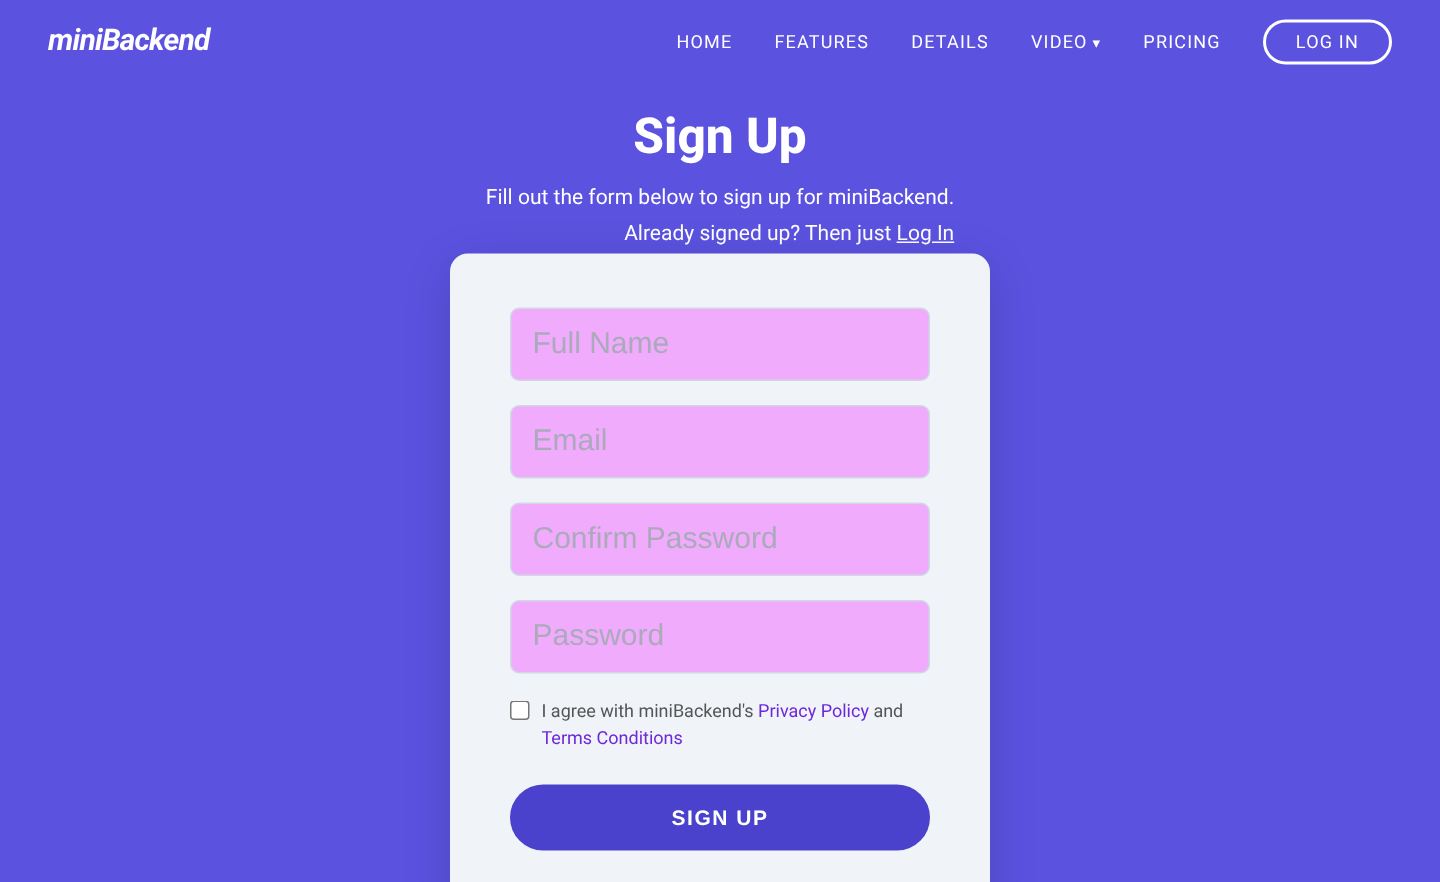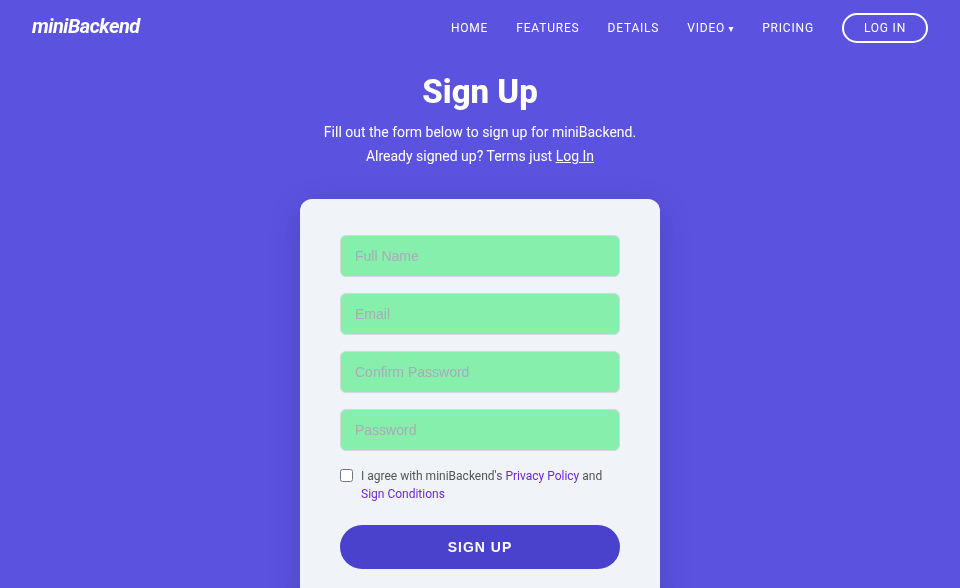--- a/index.html
+++ b/index.html
@@ -75,23 +75,22 @@
     .page-title {
       font-size: 33px;
       font-weight: 800;
       color: #fff;
       margin-bottom: 10px;
     }
 
     .page-subtitle {
       font-size: 14px;
       color: #fff;
-      text-align: center;
+      text-align: right;
       line-height: 1.7;
-      margin-bottom: 30px;
     }
 
     .page-subtitle a {
       color: #fff;
       text-decoration: underline;
     }
 
     
     .form-card {
       background: #f0f4f8;
@@ -103,23 +102,23 @@
 
     .form-field {
       margin-bottom: 16px;
     }
 
     .form-field input {
       width: 100%;
       padding: 12px 14px;
       border: 1.5px solid #d0d8e4;
       border-radius: 6px;
-      font-size: 14px;
+      font-size: 20px;
       color: #555;
-      background: #86efac;
+      background: #f0abfc;
       outline: none;
       transition: border-color 0.2s;
     }
 
     .form-field input::placeholder {
       color: #aab;
     }
 
     
     .checkbox-row {
@@ -187,21 +186,21 @@
     <li>
       <a href="#" class="nav-login-btn">LOG IN</a>
     </li>
   </ul>
 </nav>
 
 <div class="main-content">
   <h1 class="page-title">Sign Up</h1>
   <p class="page-subtitle">
     <span>Fill out the form below to sign up for miniBackend.</span><br>
-    <span>Already signed up? Terms just </span><a href="#">Log In</a>
+    <span>Already signed up? Then just </span><a href="#">Log In</a>
   </p>
 
   <div class="form-card">
 
     <div class="form-field">
       <input type="text" placeholder="Full Name" style="">
     </div>
 
 
     <div class="form-field">
@@ -212,21 +211,21 @@
       <input type="password" placeholder="Confirm Password" style="">
     </div>
 
     <div class="form-field">
       <input type="password" placeholder="Password" style="">
     </div>
 
     <div class="checkbox-row">
       <input type="checkbox" style="">
       <span class="checkbox-label">
-        <span>I agree with miniBackend's </span><a href="#">Privacy Policy</a><span> and </span><a href="#">Sign Conditions</a>
+        <span>I agree with miniBackend's </span><a href="#">Privacy Policy</a><span> and </span><a href="#">Terms Conditions</a>
       </span>
     </div>
 
     <button class="signup-btn">SIGN UP</button>
 
     
 
     
 
   </div>

